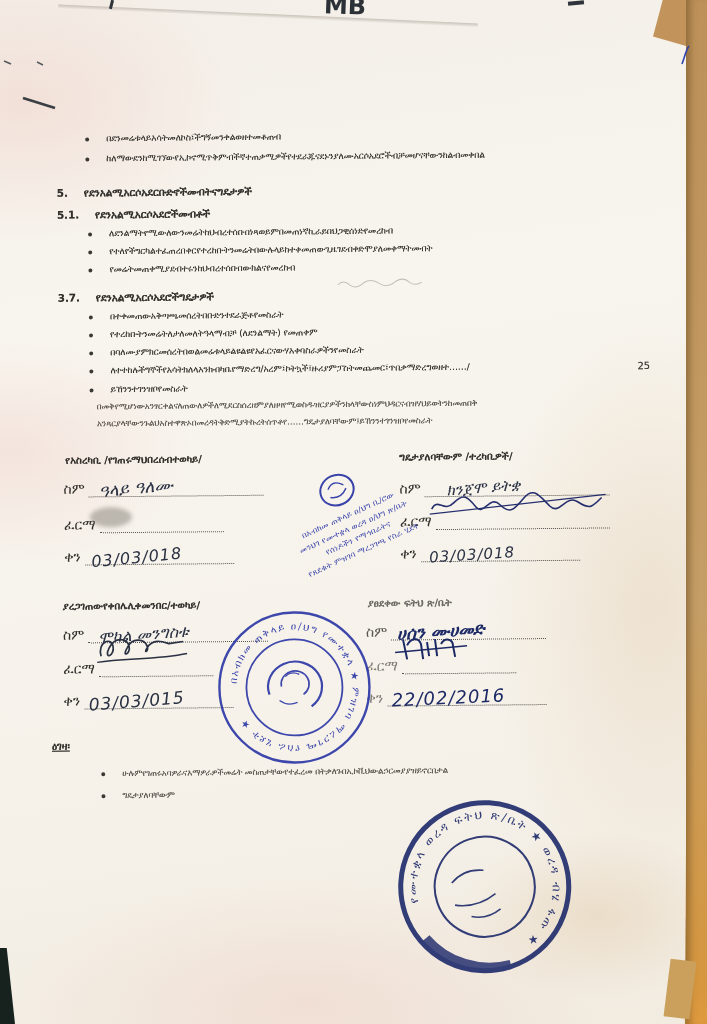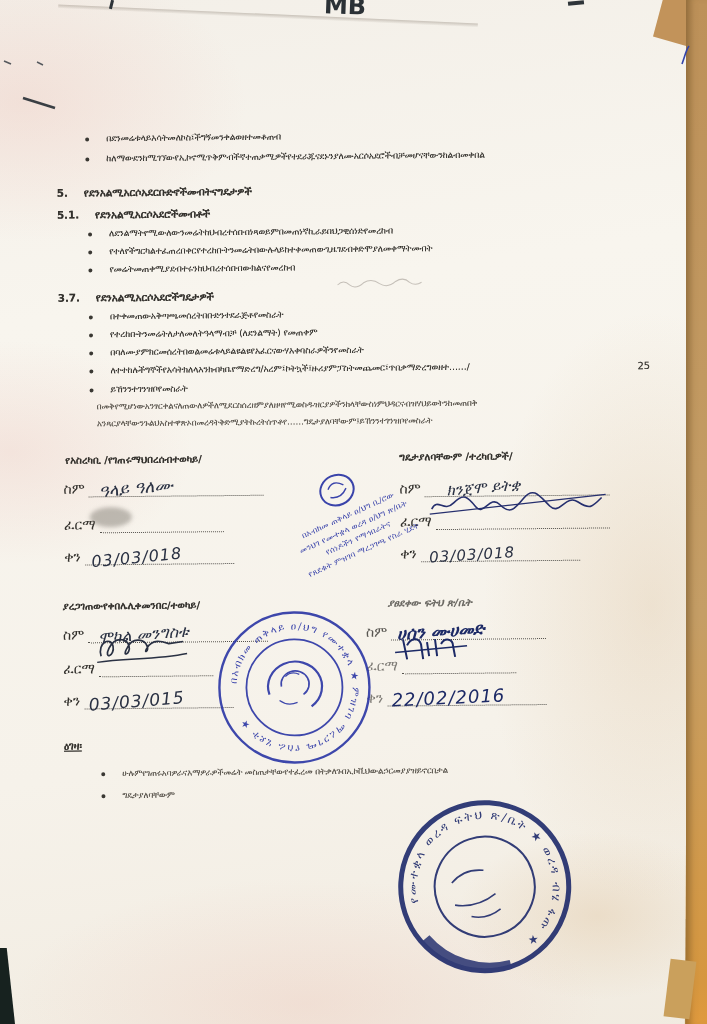--- a/index.html
+++ b/index.html
@@ -35,21 +35,21 @@
   .t{position:absolute;white-space:nowrap;font-size:9px;letter-spacing:-.1px;
      text-shadow:0 0 .5px rgba(70,66,60,.55);}
   .bold{font-weight:bold;font-size:10.5px;}
   .bullet::before{content:"";position:absolute;left:-21px;top:4px;width:4px;height:4px;
                   border-radius:50%;background:#3a3833;}
   .smalltxt{font-size:8.5px;color:#565149;}
   .pagenum{font-size:10px;color:#3a3833;}
   
   .sig-label{position:absolute;font-weight:bold;font-size:10px;white-space:nowrap;
              text-shadow:0 0 .5px rgba(70,66,60,.5);}
-  .sig-label.faint{opacity:.7;font-style:italic;margin-left:20px;}
+  .sig-label.faint{opacity:.7;}
   .sigrow{position:absolute;display:flex;align-items:flex-end;}
   .flabel{font-size:14px;flex:0 0 auto;}
   .dotline{flex:1;border-bottom:1.3px dotted #55534e;height:4px;margin-left:4px;position:relative;}
   .val{position:absolute;white-space:nowrap;}
   .hand{font-style:italic;color:#2a3143;}
   .hand-navy{font-style:italic;color:#1d2a66;}
   .sigsvg{position:absolute;overflow:visible;}
   .smudge{position:absolute;border-radius:50%;filter:blur(2px);}
   
   .stamp-diag{position:absolute;left:243px;top:468px;width:205px;color:#2a35a5;
@@ -217,21 +217,21 @@
       <circle cx="85" cy="81" r="75" fill="none" stroke="#2a35a5" stroke-width="2.4"></circle>
       <circle cx="85" cy="81" r="48" fill="none" stroke="#2a35a5" stroke-width="1.8"></circle>
       <text font-size="10" fill="#2a35a5" letter-spacing="1.5" font-family="DejaVu Sans, sans-serif">
         <textPath href="#ringC" startOffset="4">በአብክመ ጠቅላይ ዐ/ህግ የሙተቋላ ★ ምዝገባ ማረጋገጫ የስራ ሂደት ★</textPath>
       </text>
       <path d="M 60,88 a 27,25 0 1 1 42,12" fill="none" stroke="#2a35a5" stroke-width="2.2"></path>
       <path d="M 72,80 a 14,13 0 1 1 22,8" fill="none" stroke="#2a35a5" stroke-width="1.6"></path>
       <path d="M76,70 q6,-6 14,-2 M70,94 q8,6 18,2" fill="none" stroke="#2a35a5" stroke-width="1.3"></path>
     </svg>
 
-    <div class="t notes-label" style="left:60px;top:737px">ዕገዛ፡</div>
+    <div class="t notes-label" style="left:48px;top:737px">ዕገዛ፡</div>
     <div class="t bullet smalltxt" style="left:118px;top:766px">ሁሉምየገጠሩአባዎራናእማዎራዎችመሬት መስጠታቸውየተፈረመ በትቃለጉበኢኮቪህውልኃርመያያዝይኖርበታል</div>
     <div class="t bullet smalltxt" style="left:118px;top:788px">ግዴታያለባቸውም</div>
 
     <svg class="stampsvg" style="left:380px;top:800px;width:200px;height:180px;transform:rotate(-18deg)" viewBox="0 0 200 180">
       <defs>
         <path id="ringB" d="M 32,88 a 68,68 0 1,1 136,0 a 68,68 0 1,1 -136,0"></path>
       </defs>
       <circle cx="100" cy="88" r="84" fill="none" stroke="#1e2a6b" stroke-width="5"></circle>
       <circle cx="100" cy="88" r="50" fill="none" stroke="#1e2a6b" stroke-width="2"></circle>
       <path d="M 28,118 a 84,84 0 0 0 72,52" fill="none" stroke="#1e2a6b" stroke-width="9" opacity=".9"></path>

